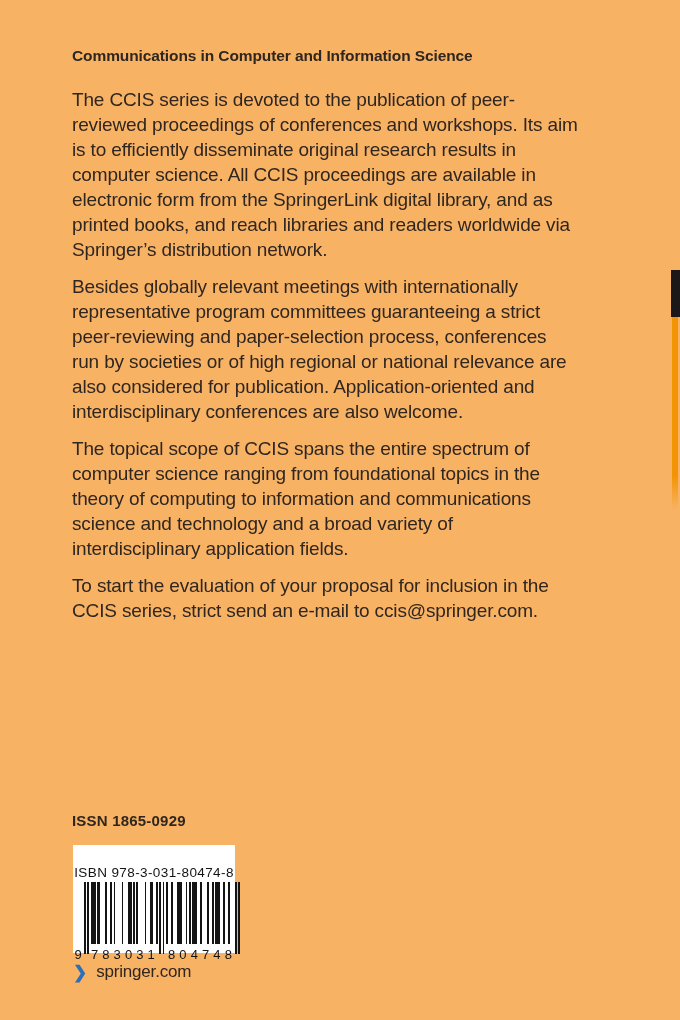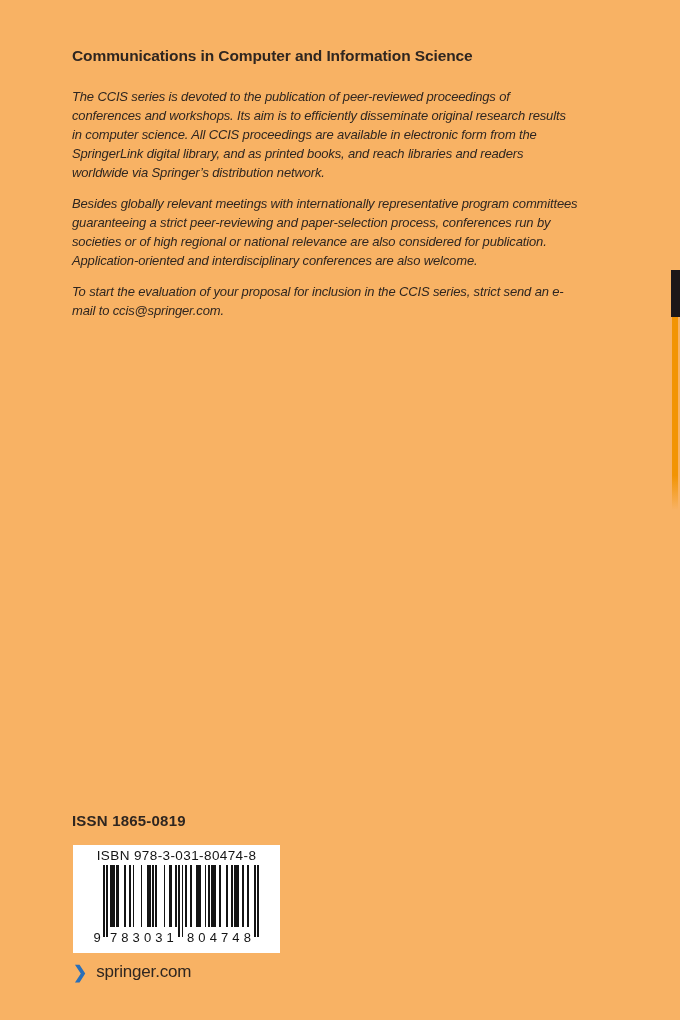--- a/index.html
+++ b/index.html
@@ -12,41 +12,40 @@
     overflow:hidden;
   }
   .content{
     position:absolute;left:72px;top:47px;width:506px;
   }
   .series-title{
     font-size:15.5px;font-weight:bold;margin:0 0 22px 0;
     letter-spacing:-0.1px;
   }
   .content p{
-    font-size:13px;line-height:19px;margin:0 0 12px 0;
+    font-size:19px;line-height:25px;margin:0 0 12px 0;
     letter-spacing:-0.15px;
-    font-style:italic;
   }
   
   .tab-black{
     position:absolute;right:0;top:270px;width:9px;height:47px;
     background:var(--tab-black,#1C1718);
   }
   .tab-orange{
     position:absolute;right:2px;top:317px;width:6px;height:193px;
     background:linear-gradient(var(--tab-orange,#F29403) 82%,rgba(242,148,3,0));
   }
   .issn{
     position:absolute;left:72px;top:812px;
     font-size:15px;font-weight:600;letter-spacing:0.2px;
   }
   .barcode-box{
-    position:absolute;left:73px;top:845px;width:207px;height:108px;
+    position:absolute;left:73px;top:845px;width:162px;height:108px;
     background:var(--barcode-bg,#FFFFFF);
-    box-sizing:border-box;padding-top:2px;
+    box-sizing:border-box;padding-top:19px;
   }
   .isbn-label{
     text-align:center;font-size:13.5px;color:#141414;
     letter-spacing:0.4px;line-height:17px;
   }
   .barcode-box svg{display:block;margin:1px auto 0;}
   
   .logo{position:absolute;left:281px;top:870px;width:100px;height:86px;}
   .logo-black{position:absolute;left:0;top:7px;width:56px;height:79px;
     background:var(--logo-black,#201B19);z-index:1;}
@@ -74,27 +73,28 @@
 </style>
 </head>
 <body>
 
 <div class="cover">
 
   <div class="content">
     <h1 class="series-title">Communications in Computer and Information Science</h1>
     <p>The CCIS series is devoted to the publication of peer-reviewed proceedings of conferences and workshops. Its aim is to efficiently disseminate original research results in computer science. All CCIS proceedings are available in electronic form from the SpringerLink digital library, and as printed books, and reach libraries and readers worldwide via Springer’s distribution network.</p>
     <p>Besides globally relevant meetings with internationally representative program committees guaranteeing a strict peer-reviewing and paper-selection process, conferences run by societies or of high regional or national relevance are also considered for publication. Application-oriented and interdisciplinary conferences are also welcome.</p>
+    <p>The topical scope of CCIS spans the entire spectrum of computer science ranging from foundational topics in the theory of computing to information and communications science and technology and a broad variety of interdisciplinary application fields.</p>
     <p>To start the evaluation of your proposal for inclusion in the CCIS series, strict send an e-mail to ccis@springer.com.</p>
   </div>
 
   <div class="tab-black"></div>
   <div class="tab-orange"></div>
 
-  <div class="issn">ISSN 1865-0819</div>
+  <div class="issn">ISSN 1865-0929</div>
 
   <div class="barcode-box">
     <div class="isbn-label">ISBN 978-3-031-80474-8</div>
     <svg width="169" height="80" viewBox="0 0 169 80" shape-rendering="crispEdges">
         <rect x="11.00" y="0" width="1.69" height="72" fill="#141414"></rect>
         <rect x="14.28" y="0" width="1.69" height="72" fill="#141414"></rect>
         <rect x="17.56" y="0" width="1.69" height="62" fill="#141414"></rect>
         <rect x="19.20" y="0" width="1.69" height="62" fill="#141414"></rect>
         <rect x="20.84" y="0" width="1.69" height="62" fill="#141414"></rect>
         <rect x="24.12" y="0" width="1.69" height="62" fill="#141414"></rect>

